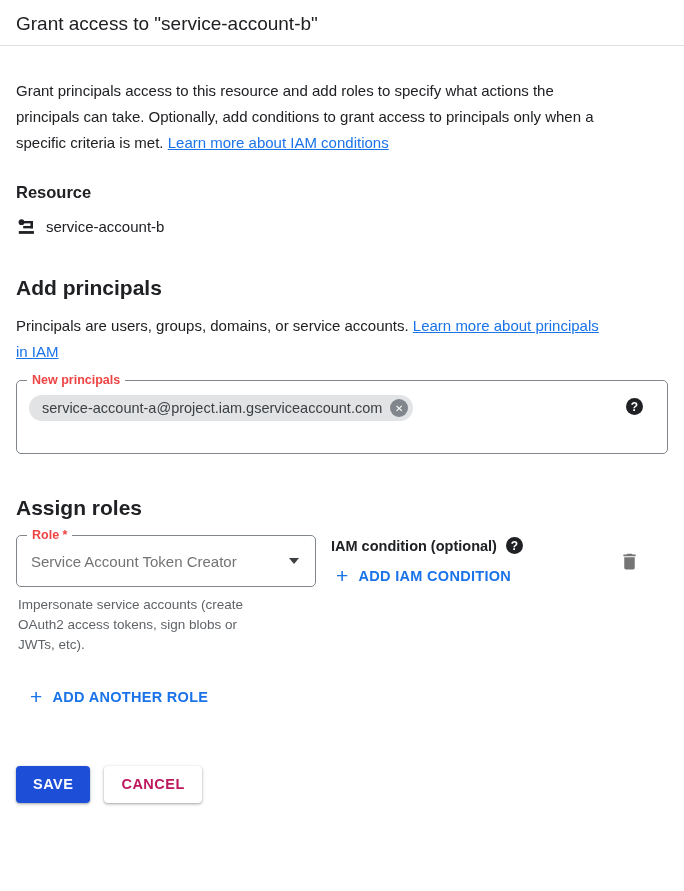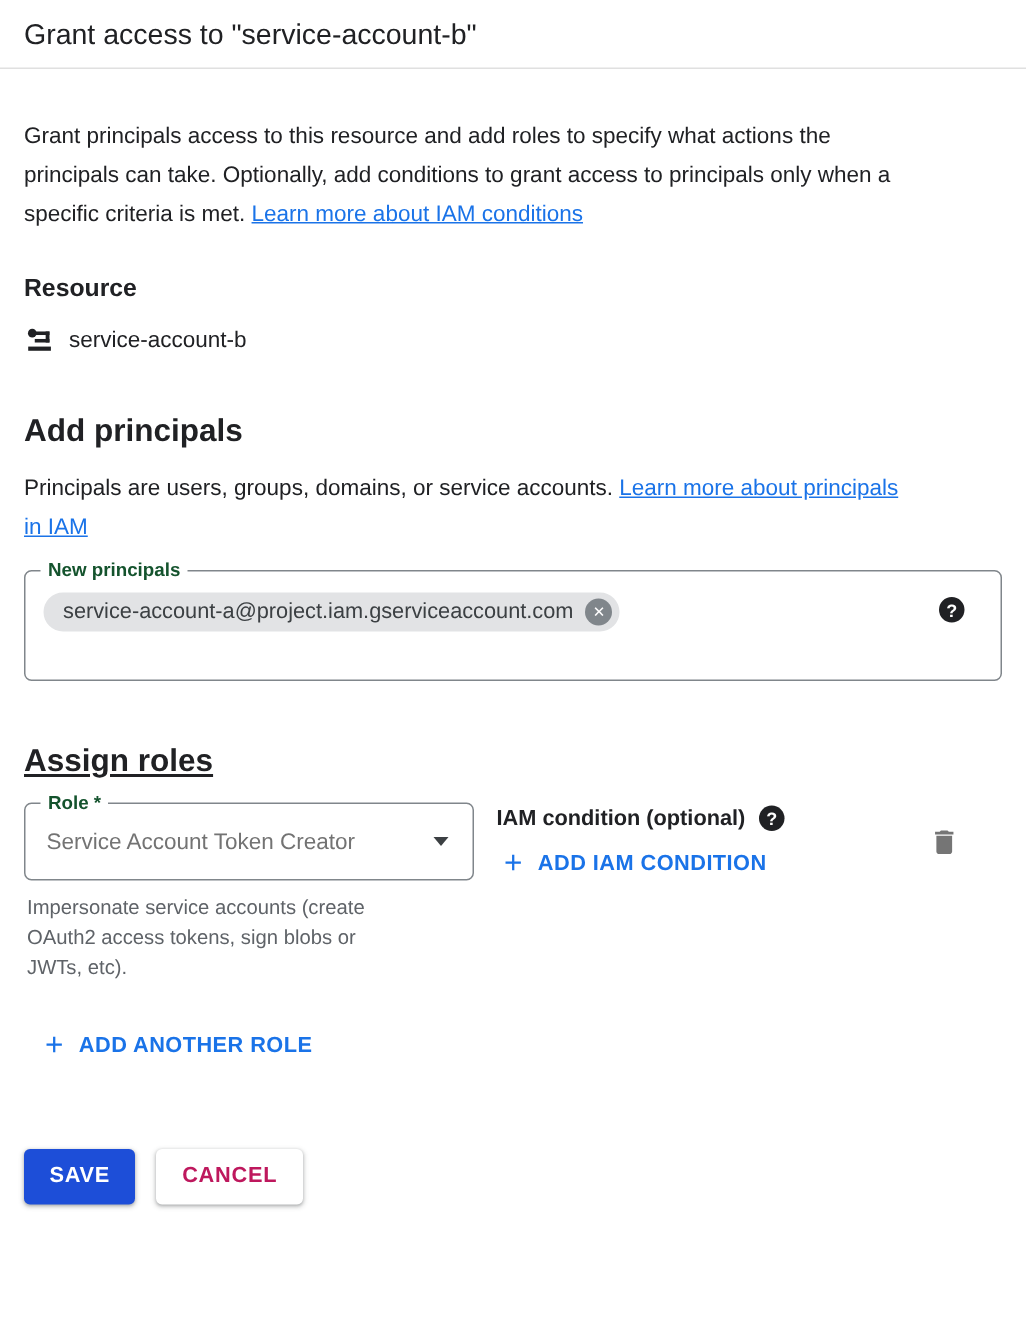--- a/index.html
+++ b/index.html
@@ -57,40 +57,40 @@
   .resource-name { font-size: 15px; color: #202124; }
 
   
   .section-heading-lg {
     font-size: 21px;
     font-weight: 700;
     line-height: 26px;
     color: #202124;
   }
   .h-principals { margin-top: 38px; }
-  .h-roles { margin-top: 41px; text-decoration: underline; }
+  .h-roles { margin-top: 41px; }
   .sub-para { margin-top: 12px; }
 
   
   .fieldbox {
     position: relative;
     border: 1px solid #80868b;
     border-radius: 5px;
     background: #fff;
   }
   .fieldbox .field-label {
     position: absolute;
     top: -9px;
     left: 10px;
     background: #fff;
     padding: 0 5px;
     font-size: 12.5px;
     line-height: 16px;
     font-weight: 700;
-    color: #14532d;
+    color: #ef4444;
     white-space: nowrap;
   }
   .principals-box {
     margin-top: 15px;
     height: 74px;
     padding: 14px 12px;
     display: flex;
     align-items: flex-start;
     cursor: text;
   }

